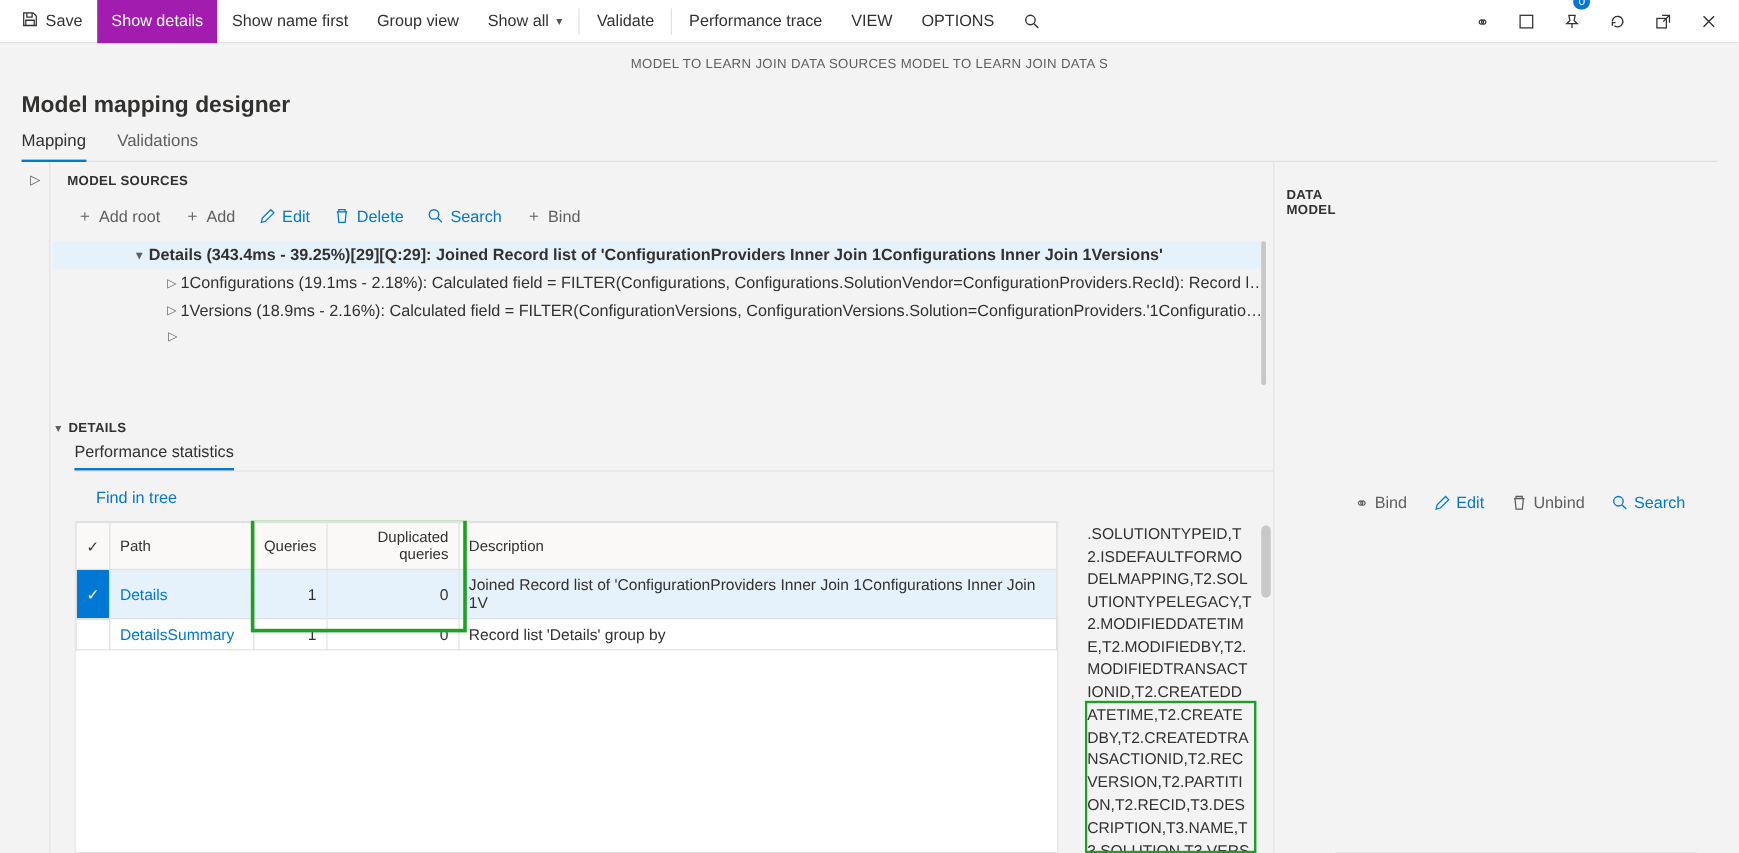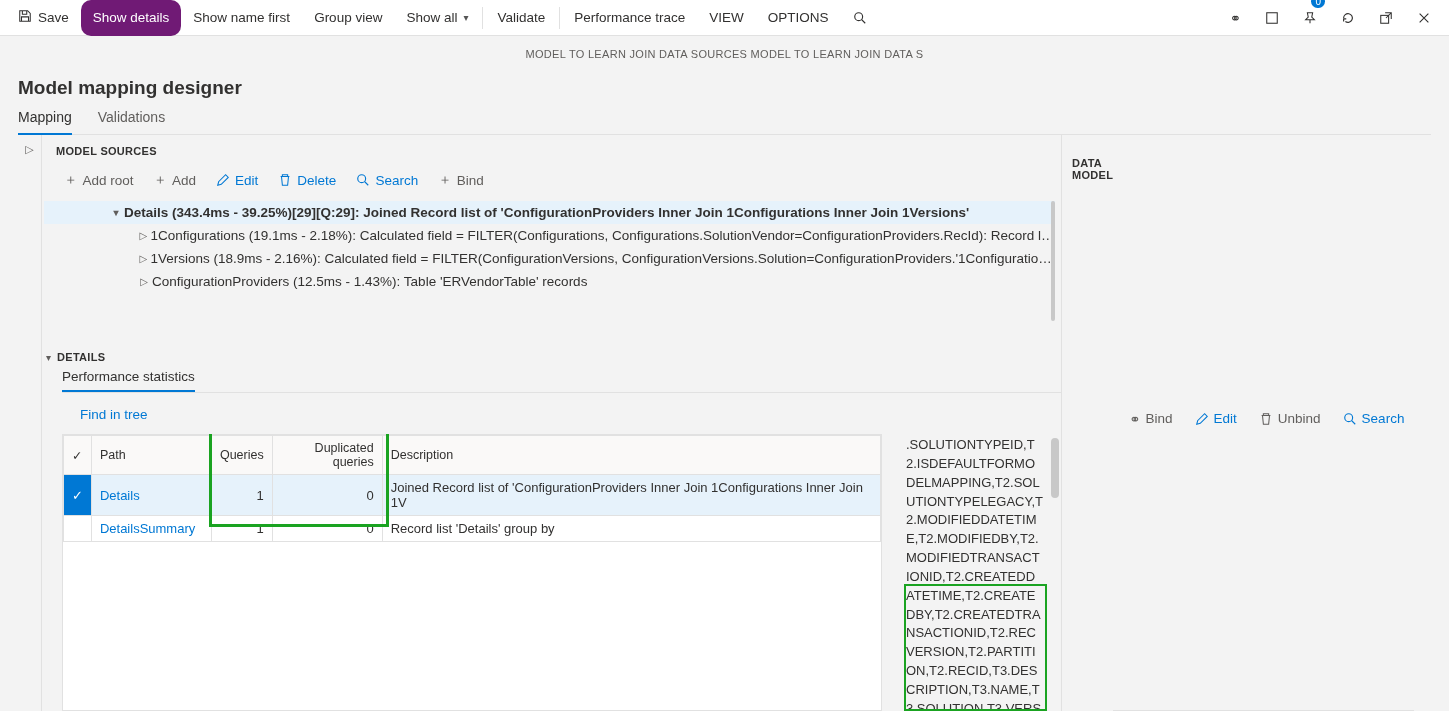--- a/index.html
+++ b/index.html
@@ -1,19 +1,19 @@
 <!DOCTYPE html>
 <html><head>
 <meta charset="utf-8">
 <style>
 * { box-sizing: border-box; margin: 0; padding: 0; }
 body { font-family: "Segoe UI", Arial, sans-serif; font-size: 13px; color: #323130; background: #f3f3f3; width: 1449px; height: 711px; overflow: hidden; display: flex; flex-direction: column; }
 .toolbar { display: flex; align-items: center; background: #fff; height: 36px; border-bottom: 1px solid #e1e1e1; padding: 0 6px; }
 .toolbar .tb-item { padding: 0 12px; height: 36px; display: flex; align-items: center; cursor: pointer; font-size: 13.5px; color: #323130; }
-.toolbar .tb-item.active { background: #701a75; color: #fff; border-radius: 10px; }
+.toolbar .tb-item.active { background: #a21caf; color: #fff; }
 .toolbar .sep { width: 1px; height: 22px; background: #e1e1e1; margin: 0 2px; }
 .toolbar .spacer { flex: 1; }
 .toolbar .ico { font-size: 14px; color: #555; }
 .badge-container { position: relative; }
 .badge { position: absolute; top: -5px; right: 4px; background: #0078d4; color: #fff; border-radius: 8px; font-size: 10px; padding: 0 4px; line-height: 13px; }
 .save-ico { margin-right: 6px; font-size: 13px; }
 .page-body { flex: 1; display: flex; flex-direction: column; padding: 12px 18px 0 18px; overflow: hidden; }
 .breadcrumb { font-size: 11px; color: #605e5c; letter-spacing: .3px; margin-bottom: 17px; text-align: center; }
 .page-title { font-size: 19px; font-weight: 600; color: #323130; margin-bottom: 10px; }
 .tabs { display: flex; gap: 26px; border-bottom: 1px solid #e1e1e1; }
@@ -211,21 +211,20 @@
           <div class="tree-row lvl2">
             <span class="caret">▷</span>
             <span class="lbl">1Configurations (19.1ms - 2.18%): Calculated field = FILTER(Configurations, Configurations.SolutionVendor=ConfigurationProviders.RecId): Record list: DataContainer</span>
           </div>
           <div class="tree-row lvl2">
             <span class="caret">▷</span>
             <span class="lbl">1Versions (18.9ms - 2.16%): Calculated field = FILTER(ConfigurationVersions, ConfigurationVersions.Solution=ConfigurationProviders.'1Configurations'.RecId): Record</span>
           </div>
           <div class="tree-row lvl2">
             <span class="caret">▷</span>
-            <span class="lbl">ConfigurationProviders (12.5ms - 1.43%): Table 'ERVendorTable' records</span>
           </div>
           <div class="tree-scroll"></div>
         </div>
 
         <div class="details-head-row">
           <span class="caret">▾</span>
           <span class="txt">DETAILS</span>
         </div>
         <div class="subtab-row">
           <div class="subtab">Performance statistics</div>

